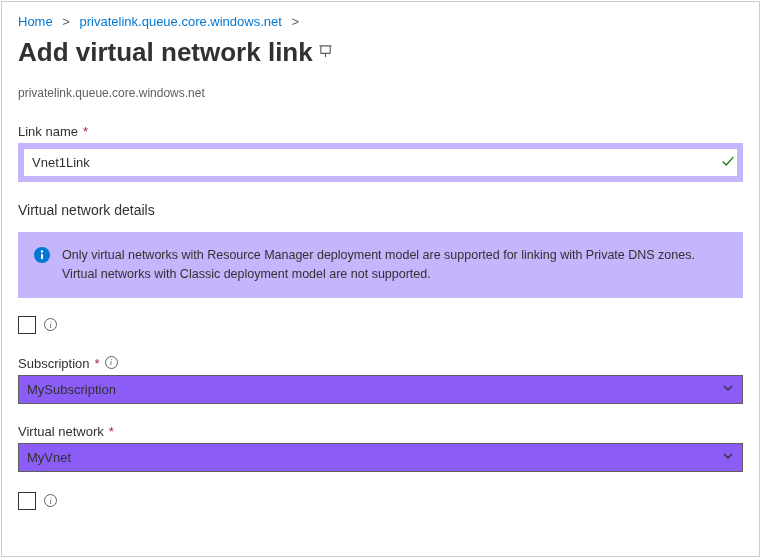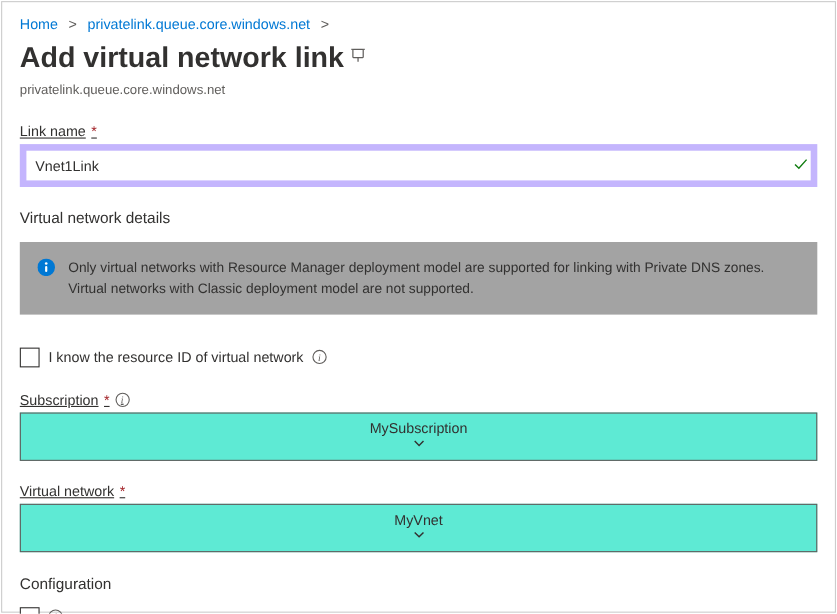--- a/index.html
+++ b/index.html
@@ -29,21 +29,21 @@
       text-decoration: none;
     }
     .breadcrumb .sep {
       color: #605e5c;
       margin: 0 6px;
     }
     .page-title-row {
       display: flex;
       align-items: center;
       gap: 5px;
-      margin-bottom: 6px;
+      margin-bottom: 18px;
     }
     .page-title {
       font-size: 26px;
       font-weight: 600;
       color: #323130;
     }
     .pin-icon {
       color: #605e5c;
       font-size: 15px;
       cursor: pointer;
@@ -51,23 +51,22 @@
     .subtitle {
       font-size: 12px;
       color: #605e5c;
       margin-bottom: 24px;
     }
     .field-label {
       font-size: 13px;
       color: #323130;
       margin-bottom: 4px;
       display: flex;
-      align-items: center;
+      align-items: flex-start;
       gap: 5px;
-      text-decoration: underline;
     }
     .required {
       color: #a4262c;
     }
     .info-circle {
       display: inline-flex;
       align-items: center;
       justify-content: center;
       width: 13px;
       height: 13px;
@@ -103,25 +102,25 @@
       transform: translateY(-50%);
       color: #107c10;
       font-size: 14px;
     }
     .section-header {
       font-size: 14px;
       margin-bottom: 14px;
       color: #323130;
     }
     .info-box {
-      background: #a3a3a3;
+      background: #c4b5fd;
       padding: 14px 16px;
       display: flex;
       gap: 12px;
-      margin-bottom: 30px;
+      margin-bottom: 18px;
       align-items: flex-start;
     }
     .info-box-icon {
       width: 16px;
       height: 16px;
       flex-shrink: 0;
       margin-top: 1px;
     }
     .info-box-text {
       font-size: 12.5px;
@@ -149,27 +148,26 @@
       font-size: 13px;
       color: #323130;
     }
     .dropdown {
       width: 100%;
       padding: 6px 8px;
       border: 1px solid #605e5c;
       font-size: 13px;
       font-family: inherit;
       color: #323130;
-      background: #5eead4;
+      background: #8b5cf6;
       display: flex;
       justify-content: space-between;
       align-items: center;
       cursor: pointer;
       margin-bottom: 20px;
-      flex-direction: column;
     }
     .chevron {
       font-size: 11px;
       color: #323130;
     }
     .field-group {
       margin-bottom: 0px;
     }
   </style>
 </head>
@@ -221,21 +219,20 @@
         <circle cx="8" cy="8" r="8" fill="#0078d4"></circle>
         <circle cx="8" cy="4.5" r="1.2" fill="#ffffff"></circle>
         <rect x="7" y="6.8" width="2" height="5.5" fill="#ffffff" rx="1"></rect>
       </svg>
     </span>
     <div class="info-box-text">Only virtual networks with Resource Manager deployment model are supported for linking with Private DNS zones. Virtual networks with Classic deployment model are not supported.</div>
   </div>
 
   <div class="checkbox-row">
     <div class="checkbox"></div>
-    <span class="checkbox-label">I know the resource ID of virtual network</span>
     <span class="info-circle">i</span>
   </div>
 
   <div class="field-group">
     <div class="field-label">
       <span>Subscription</span>
       <span class="required">*</span>
       <span class="info-circle">i</span>
     </div>
     <div class="dropdown">
@@ -256,20 +253,19 @@
     <div class="dropdown">
       <span>MyVnet</span>
       <span class="chevron">
         <svg width="12" height="12" viewBox="0 0 12 12" fill="none" stroke="#323130" stroke-width="1.3">
           <path d="M2 4 L6 8 L10 4"></path>
         </svg>
       </span>
     </div>
   </div>
 
-  <div class="section-header">Configuration</div>
 
   <div class="checkbox-row last">
     <div class="checkbox"></div>
     <span class="info-circle">i</span>
   </div>
 
 </div>
 
 </body></html>

